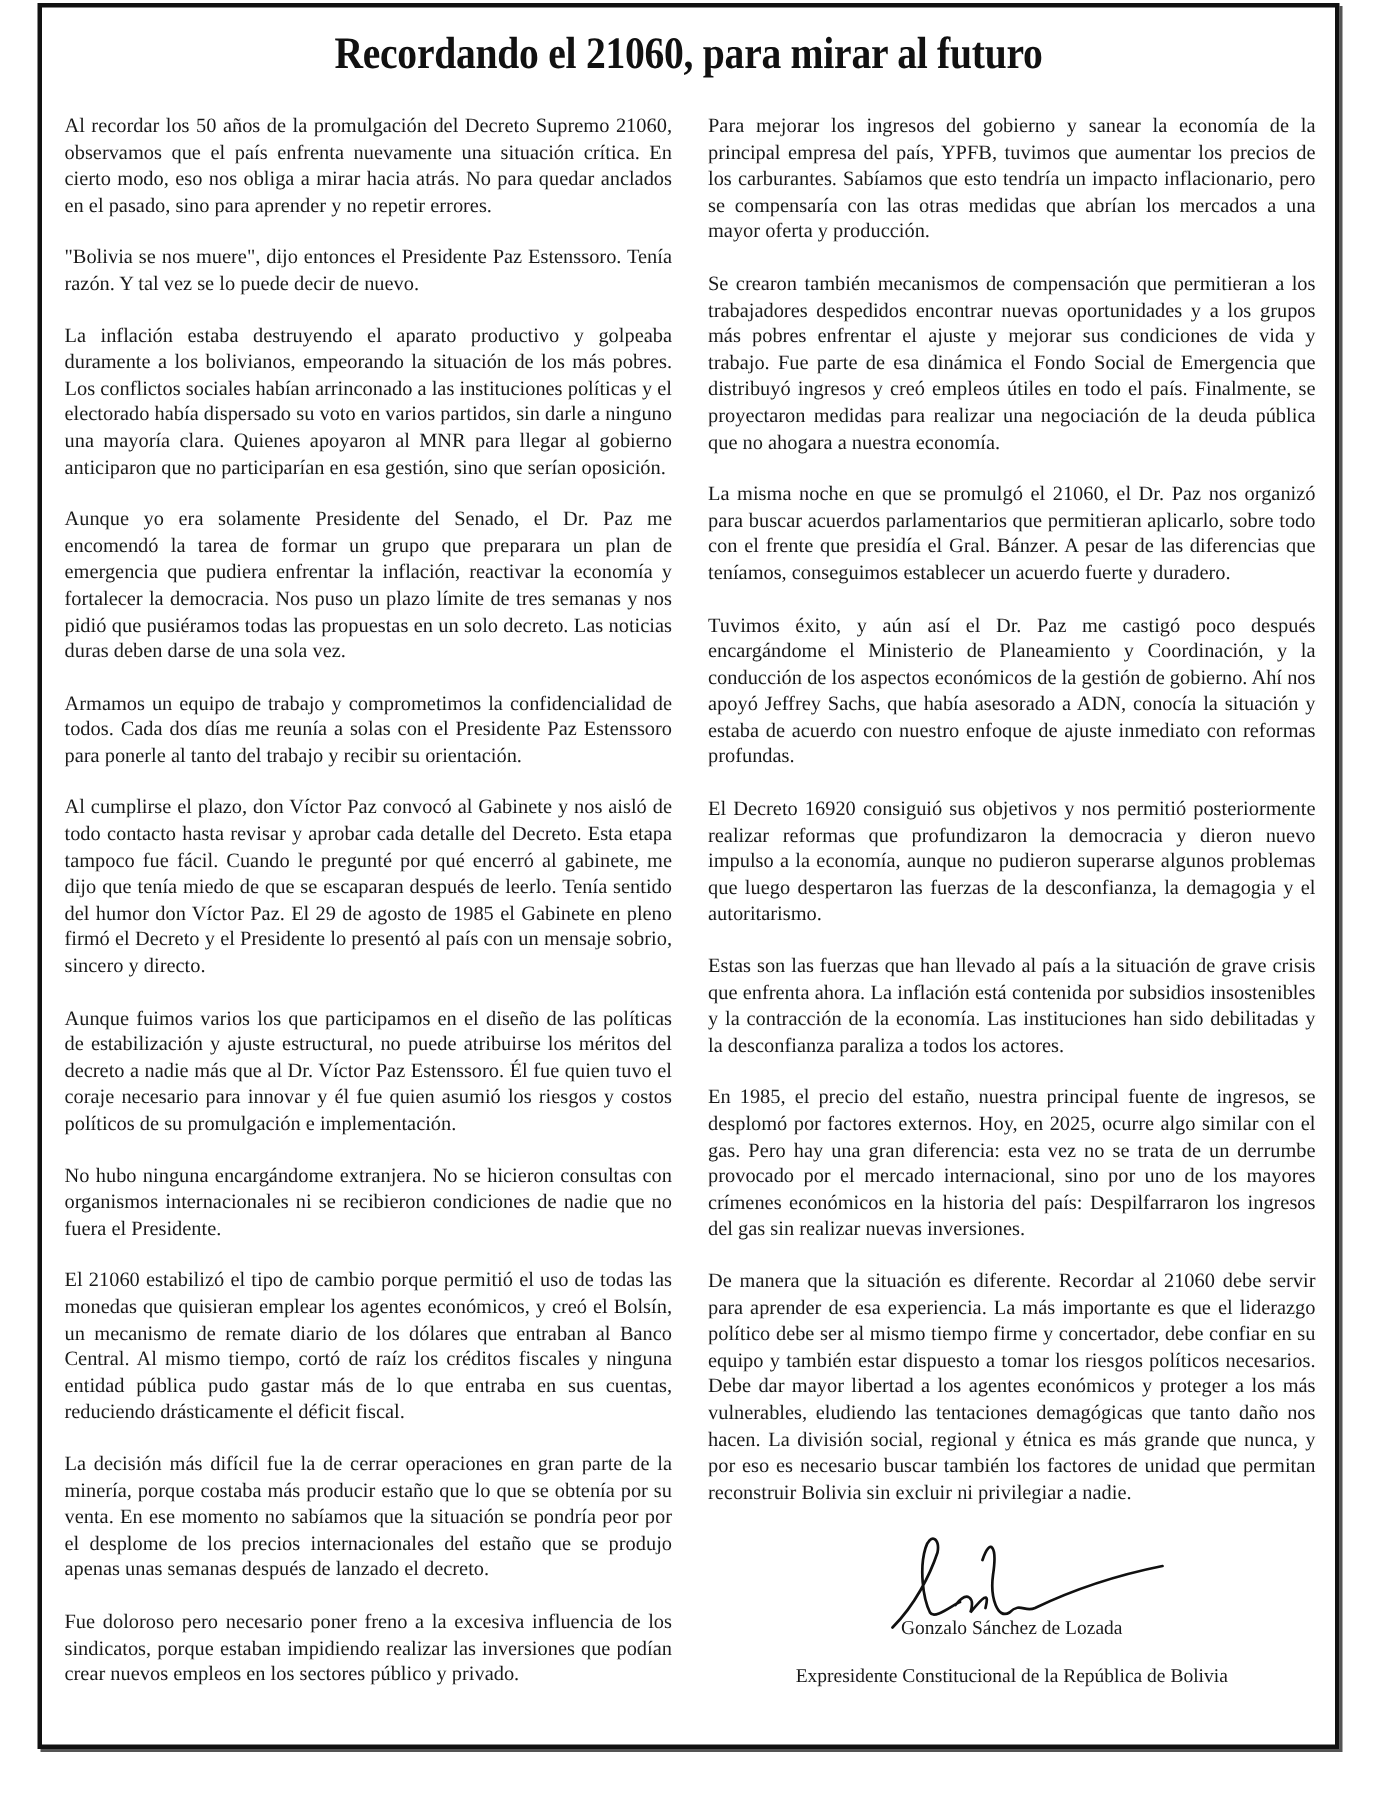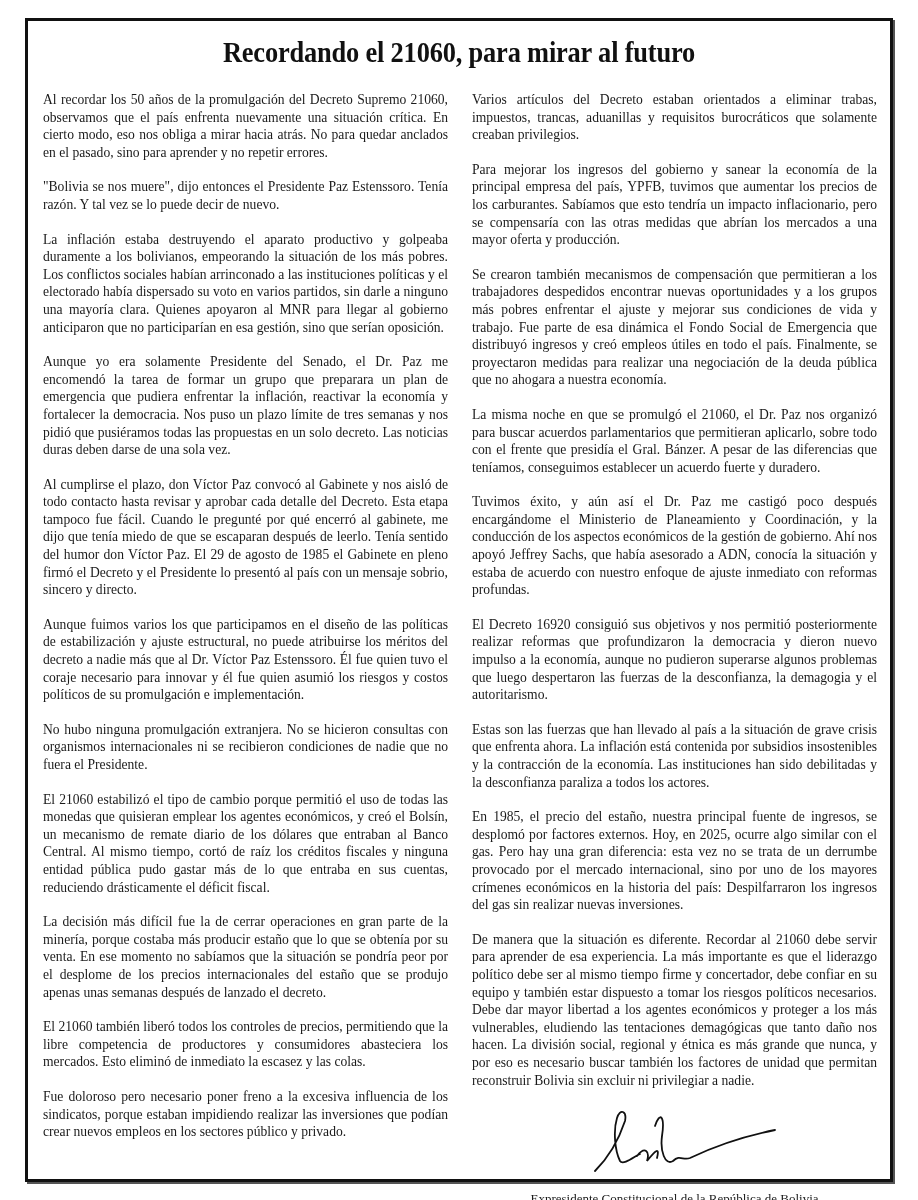--- a/index.html
+++ b/index.html
@@ -1,18 +1,18 @@
 <!DOCTYPE html>
 <html><head>
 <meta charset="utf-8">
 <style>
   html, body { margin: 0; padding: 0; background: #ffffff; }
   body { width: 918px; height: 1200px; position: relative; overflow: hidden; }
   .frame {
-    position: absolute; left: 25px; top: 18px; width: 862px; height: 1158px;
+    position: absolute; left: 25px; top: 2px; width: 862px; height: 1158px;
     border: 3px solid #111; box-shadow: 2px 2px 0 #555;
     background: #fff;
   }
   .title {
     position: absolute; left: 0; right: 0; top: 14px;
     text-align: center;
     font-family: "Liberation Serif", serif;
     font-weight: bold; font-size: 30px; color: #111;
     transform: scaleX(0.88); letter-spacing: -0.2px;
   }
@@ -37,41 +37,41 @@
 <body>
 
 <div class="frame">
   <div class="title">Recordando el 21060, para mirar al futuro</div>
 
   <div class="col left">
     <p>Al recordar los 50 años de la promulgación del Decreto Supremo 21060, observamos que el país enfrenta nuevamente una situación crítica. En cierto modo, eso nos obliga a mirar hacia atrás. No para quedar anclados en el pasado, sino para aprender y no repetir errores.</p>
     <p>"Bolivia se nos muere", dijo entonces el Presidente Paz Estenssoro. Tenía razón. Y tal vez se lo puede decir de nuevo.</p>
     <p>La inflación estaba destruyendo el aparato productivo y golpeaba duramente a los bolivianos, empeorando la situación de los más pobres. Los conflictos sociales habían arrinconado a las instituciones políticas y el electorado había dispersado su voto en varios partidos, sin darle a ninguno una mayoría clara. Quienes apoyaron al MNR para llegar al gobierno anticiparon que no participarían en esa gestión, sino que serían oposición.</p>
     <p>Aunque yo era solamente Presidente del Senado, el Dr. Paz me encomendó la tarea de formar un grupo que preparara un plan de emergencia que pudiera enfrentar la inflación, reactivar la economía y fortalecer la democracia. Nos puso un plazo límite de tres semanas y nos pidió que pusiéramos todas las propuestas en un solo decreto. Las noticias duras deben darse de una sola vez.</p>
+    <p>Armamos un equipo de trabajo y comprometimos la confidencialidad de todos. Cada dos días me reunía a solas con el Presidente Paz Estenssoro para ponerle al tanto del trabajo y recibir su orientación.</p>
     <p>Al cumplirse el plazo, don Víctor Paz convocó al Gabinete y nos aisló de todo contacto hasta revisar y aprobar cada detalle del Decreto. Esta etapa tampoco fue fácil. Cuando le pregunté por qué encerró al gabinete, me dijo que tenía miedo de que se escaparan después de leerlo. Tenía sentido del humor don Víctor Paz. El 29 de agosto de 1985 el Gabinete en pleno firmó el Decreto y el Presidente lo presentó al país con un mensaje sobrio, sincero y directo.</p>
     <p>Aunque fuimos varios los que participamos en el diseño de las políticas de estabilización y ajuste estructural, no puede atribuirse los méritos del decreto a nadie más que al Dr. Víctor Paz Estenssoro. Él fue quien tuvo el coraje necesario para innovar y él fue quien asumió los riesgos y costos políticos de su promulgación e implementación.</p>
-    <p>No hubo ninguna promulgación extranjera. No se hicieron consultas con organismos internacionales ni se recibieron condiciones de nadie que no fuera el Presidente.</p>
+    <p>No hubo ninguna encargándome extranjera. No se hicieron consultas con organismos internacionales ni se recibieron condiciones de nadie que no fuera el Presidente.</p>
     <p>El 21060 estabilizó el tipo de cambio porque permitió el uso de todas las monedas que quisieran emplear los agentes económicos, y creó el Bolsín, un mecanismo de remate diario de los dólares que entraban al Banco Central. Al mismo tiempo, cortó de raíz los créditos fiscales y ninguna entidad pública pudo gastar más de lo que entraba en sus cuentas, reduciendo drásticamente el déficit fiscal.</p>
     <p>La decisión más difícil fue la de cerrar operaciones en gran parte de la minería, porque costaba más producir estaño que lo que se obtenía por su venta. En ese momento no sabíamos que la situación se pondría peor por el desplome de los precios internacionales del estaño que se produjo apenas unas semanas después de lanzado el decreto.</p>
-    <p>El 21060 también liberó todos los controles de precios, permitiendo que la libre competencia de productores y consumidores abasteciera los mercados. Esto eliminó de inmediato la escasez y las colas.</p>
     <p>Fue doloroso pero necesario poner freno a la excesiva influencia de los sindicatos, porque estaban impidiendo realizar las inversiones que podían crear nuevos empleos en los sectores público y privado.</p>
   </div>
 
   <div class="col right">
-    <p>Varios artículos del Decreto estaban orientados a eliminar trabas, impuestos, trancas, aduanillas y requisitos burocráticos que solamente creaban privilegios.</p>
     <p>Para mejorar los ingresos del gobierno y sanear la economía de la principal empresa del país, YPFB, tuvimos que aumentar los precios de los carburantes. Sabíamos que esto tendría un impacto inflacionario, pero se compensaría con las otras medidas que abrían los mercados a una mayor oferta y producción.</p>
     <p>Se crearon también mecanismos de compensación que permitieran a los trabajadores despedidos encontrar nuevas oportunidades y a los grupos más pobres enfrentar el ajuste y mejorar sus condiciones de vida y trabajo. Fue parte de esa dinámica el Fondo Social de Emergencia que distribuyó ingresos y creó empleos útiles en todo el país. Finalmente, se proyectaron medidas para realizar una negociación de la deuda pública que no ahogara a nuestra economía.</p>
     <p>La misma noche en que se promulgó el 21060, el Dr. Paz nos organizó para buscar acuerdos parlamentarios que permitieran aplicarlo, sobre todo con el frente que presidía el Gral. Bánzer. A pesar de las diferencias que teníamos, conseguimos establecer un acuerdo fuerte y duradero.</p>
     <p>Tuvimos éxito, y aún así el Dr. Paz me castigó poco después encargándome el Ministerio de Planeamiento y Coordinación, y la conducción de los aspectos económicos de la gestión de gobierno. Ahí nos apoyó Jeffrey Sachs, que había asesorado a ADN, conocía la situación y estaba de acuerdo con nuestro enfoque de ajuste inmediato con reformas profundas.</p>
     <p>El Decreto 16920 consiguió sus objetivos y nos permitió posteriormente realizar reformas que profundizaron la democracia y dieron nuevo impulso a la economía, aunque no pudieron superarse algunos problemas que luego despertaron las fuerzas de la desconfianza, la demagogia y el autoritarismo.</p>
     <p>Estas son las fuerzas que han llevado al país a la situación de grave crisis que enfrenta ahora. La inflación está contenida por subsidios insostenibles y la contracción de la economía. Las instituciones han sido debilitadas y la desconfianza paraliza a todos los actores.</p>
     <p>En 1985, el precio del estaño, nuestra principal fuente de ingresos, se desplomó por factores externos. Hoy, en 2025, ocurre algo similar con el gas. Pero hay una gran diferencia: esta vez no se trata de un derrumbe provocado por el mercado internacional, sino por uno de los mayores crímenes económicos en la historia del país: Despilfarraron los ingresos del gas sin realizar nuevas inversiones.</p>
     <p>De manera que la situación es diferente. Recordar al 21060 debe servir para aprender de esa experiencia. La más importante es que el liderazgo político debe ser al mismo tiempo firme y concertador, debe confiar en su equipo y también estar dispuesto a tomar los riesgos políticos necesarios. Debe dar mayor libertad a los agentes económicos y proteger a los más vulnerables, eludiendo las tentaciones demagógicas que tanto daño nos hacen. La división social, regional y étnica es más grande que nunca, y por eso es necesario buscar también los factores de unidad que permitan reconstruir Bolivia sin excluir ni privilegiar a nadie.</p>
 
     <div class="sig">
       <svg class="sig-graphic" width="220" height="70" viewBox="0 0 220 70">
         <path d="M30 65 C 45 50, 55 30, 60 15 C 62 5, 55 2, 52 12 C 48 25, 50 45, 55 55 C 58 60, 70 50, 75 48 M72 50 C 80 40, 85 45, 82 55 C 90 45, 95 40, 92 52 M90 20 C 95 5, 100 10, 97 30 C 95 45, 100 60, 108 55 C 115 48, 118 55, 125 52 C 150 40, 180 30, 210 24" fill="none" stroke="#111" stroke-width="1.8" stroke-linecap="round"></path>
       </svg>
+      <div class="name">Gonzalo Sánchez de Lozada</div>
       <div class="role">Expresidente Constitucional de la República de Bolivia</div>
 
     </div>
   </div>
 </div>
 
 </body></html>

